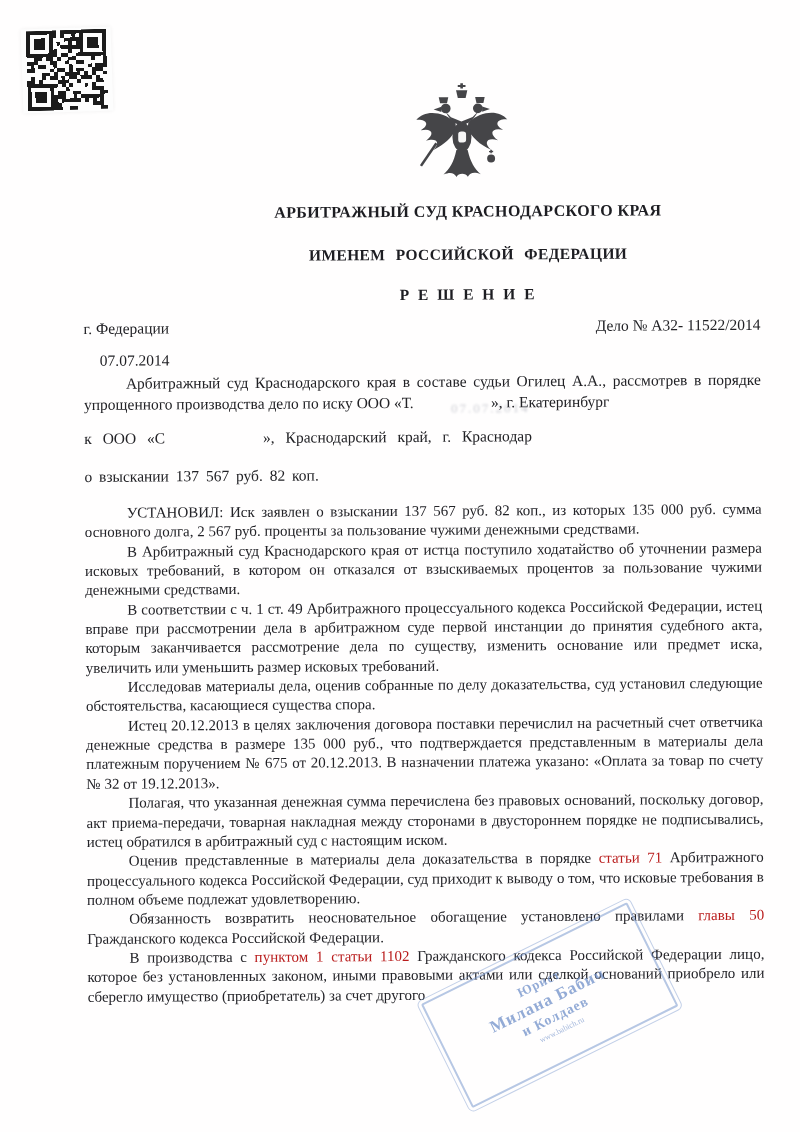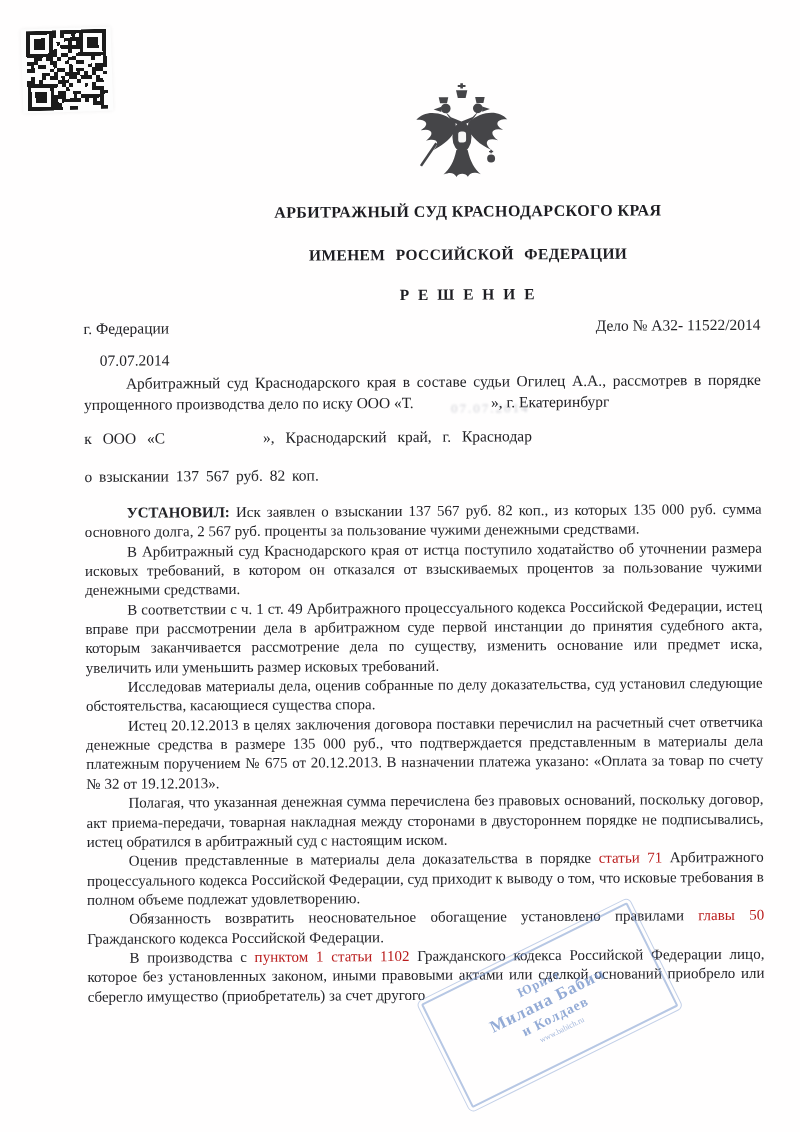--- a/index.html
+++ b/index.html
@@ -32,21 +32,21 @@
   .intro-p{position:absolute;left:85px;top:372px;width:677px;font-size:15.5px;line-height:20.5px;
            text-align:justify;text-indent:42px;}
   .erased{position:absolute;left:452px;top:401px;font-size:13px;color:#4a5066;opacity:.28;
           filter:blur(1.1px);letter-spacing:2px;}
   .defendant{position:absolute;left:85px;top:428px;font-size:15.5px;word-spacing:7px;}
   .claim{position:absolute;left:85px;top:466px;font-size:15.5px;word-spacing:3px;}
 
   
   .body-text{position:absolute;left:85px;top:502px;width:677px;font-size:15px;}
   .para{margin:0;text-align:justify;text-indent:42px;line-height:19.35px;color:#232328;}
-  .para .b{font-weight:bold;}
+  .para .b{font-weight:normal;}
   .para .link{color:#b91c1c;}
 
   
   .stamp{position:absolute;left:432px;top:948px;width:226px;height:112px;
          transform:rotate(-26deg);transform-origin:50% 50%;
          border:2px solid rgba(122,153,206,.55);outline:1.5px solid rgba(122,153,206,.45);
          outline-offset:3px;border-radius:2px;
          display:flex;flex-direction:column;align-items:center;justify-content:center;
          color:rgba(116,148,202,.78);text-align:center;pointer-events:none;}
   .stamp .s1{font-size:13px;font-weight:bold;letter-spacing:1px;}

